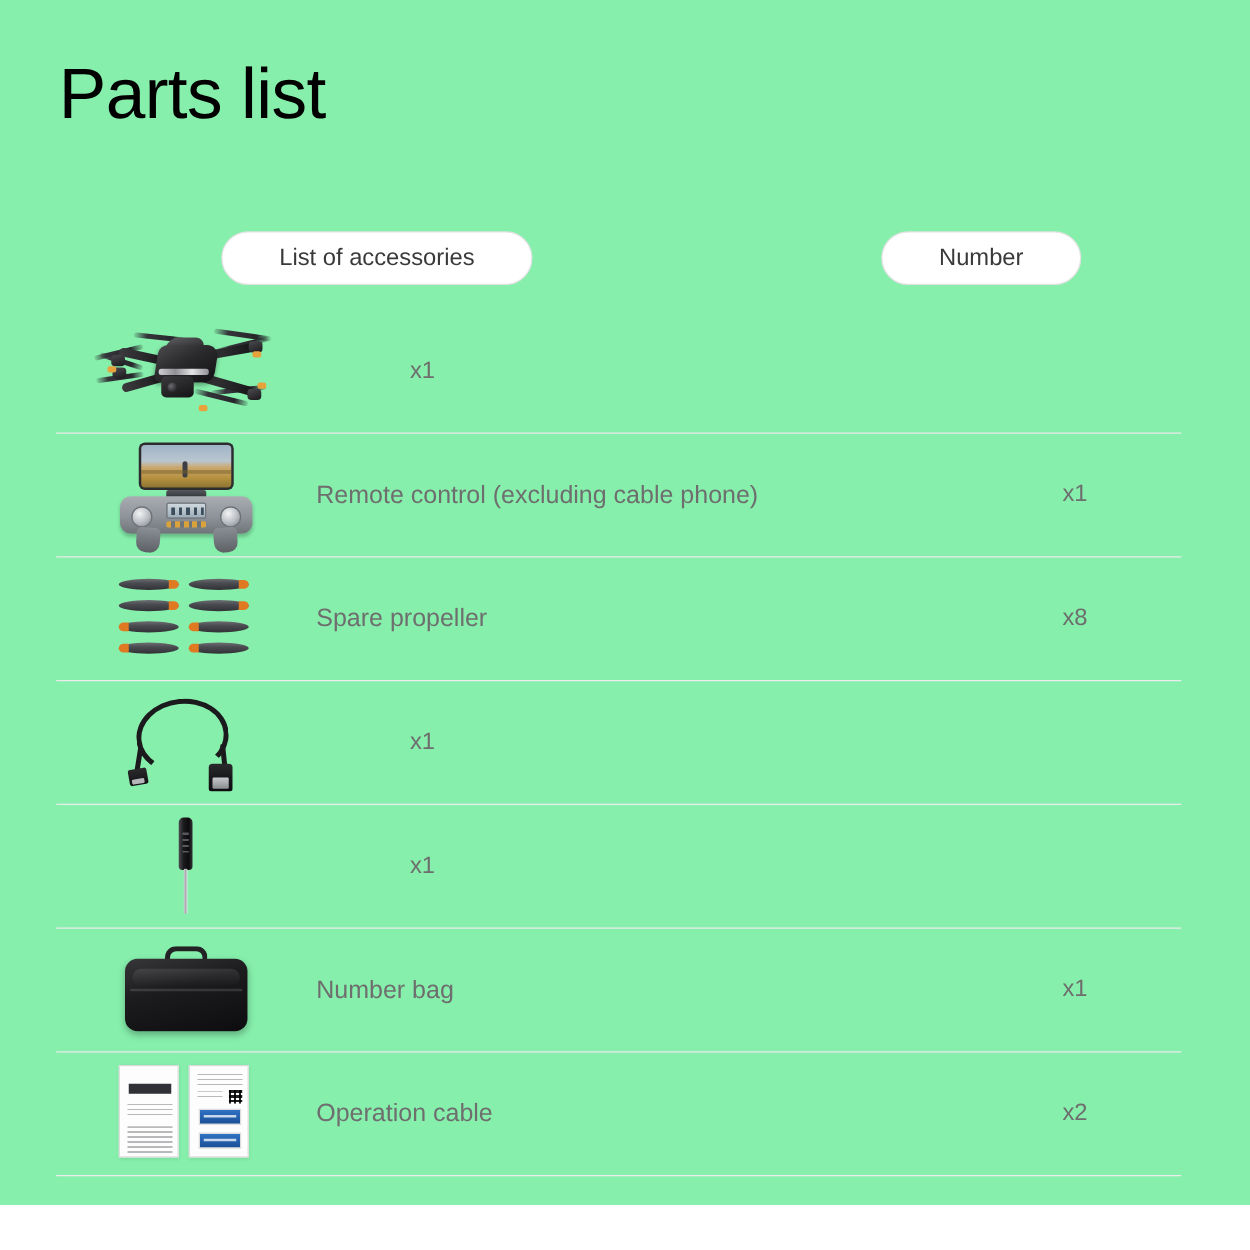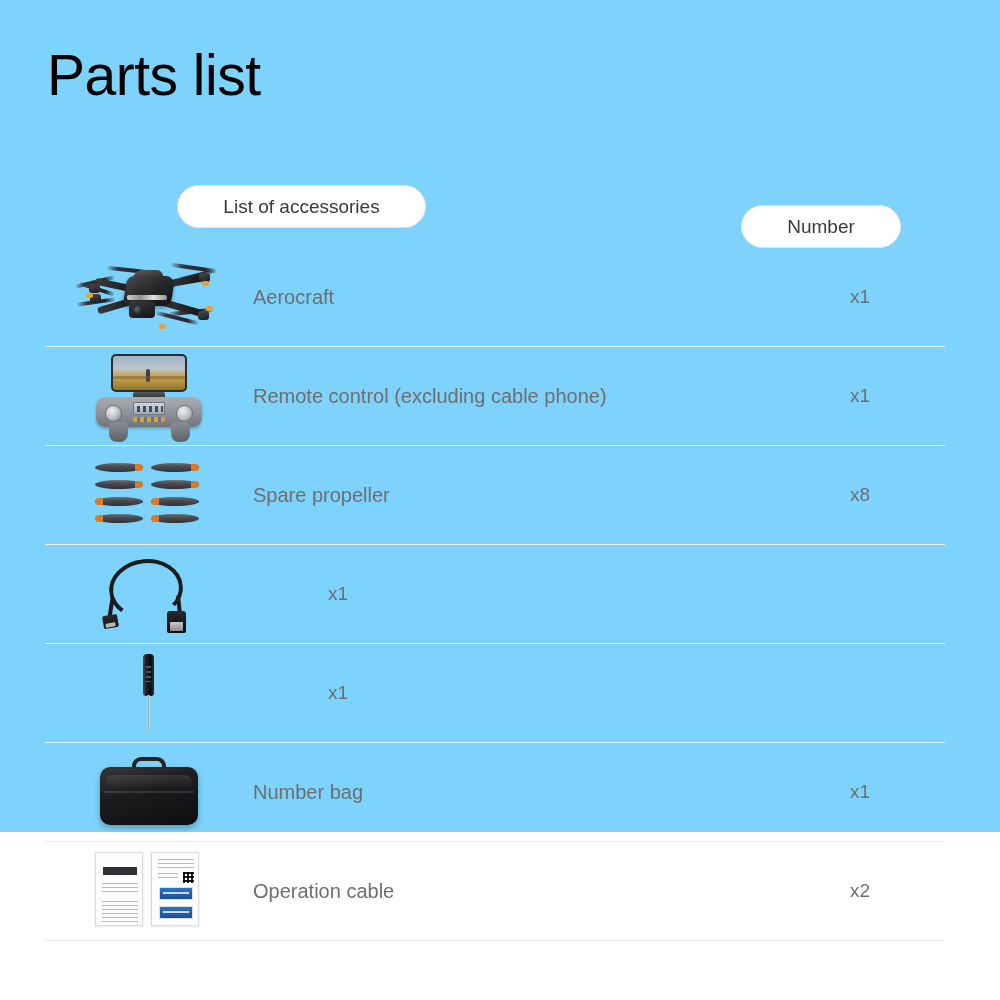--- a/index.html
+++ b/index.html
@@ -8,22 +8,22 @@
     width: 1000px;
     height: 1000px;
     background: #ffffff;
     font-family: "Liberation Sans", sans-serif;
     overflow: hidden;
   }
 
   .page {
     position: relative;
     width: 1000px;
-    height: 832px;
-    background: #7dd3fc;
+    height: 964px;
+    background: #86efac;
   }
 
   
   .page-title {
     position: absolute;
     left: 47px;
     top: 44px;
     font-size: 57px;
     font-weight: 300;
     letter-spacing: -0.5px;
@@ -47,21 +47,21 @@
     border-radius: 22px;
     background: #ffffff;
     display: flex;
     align-items: center;
     justify-content: center;
     font-size: 19px;
     color: #3a3a3a;
     white-space: nowrap;
   }
   .pill-accessories { left: 177px; width: 249px; }
-  .pill-number { left: 741px; width: 160px; margin-top: 20px; }
+  .pill-number { left: 705px; width: 160px; }
 
   
   .table {
     position: absolute;
     left: 45px;
     top: 248px;
     width: 900px;
   }
   .row {
     position: relative;
@@ -424,21 +424,20 @@
               <div class="tip t2"></div>
             <div class="tip t3"></div>
               <div class="tip t4"></div>
             <div class="canopy"></div>
               <div class="body"></div>
             <div class="led"></div>
               <div class="gimbal"></div>
           </div>
         </div>
       </div>
-      <div class="cell-label">Aerocraft</div>
       <div class="cell-qty">x1</div>
     </div>
 
     <div class="row">
       <div class="cell-thumb">
         <div class="thumb-inner">
           <div class="remote">
             <div class="phone">
                 <div class="phone-screen"></div>
               </div>

